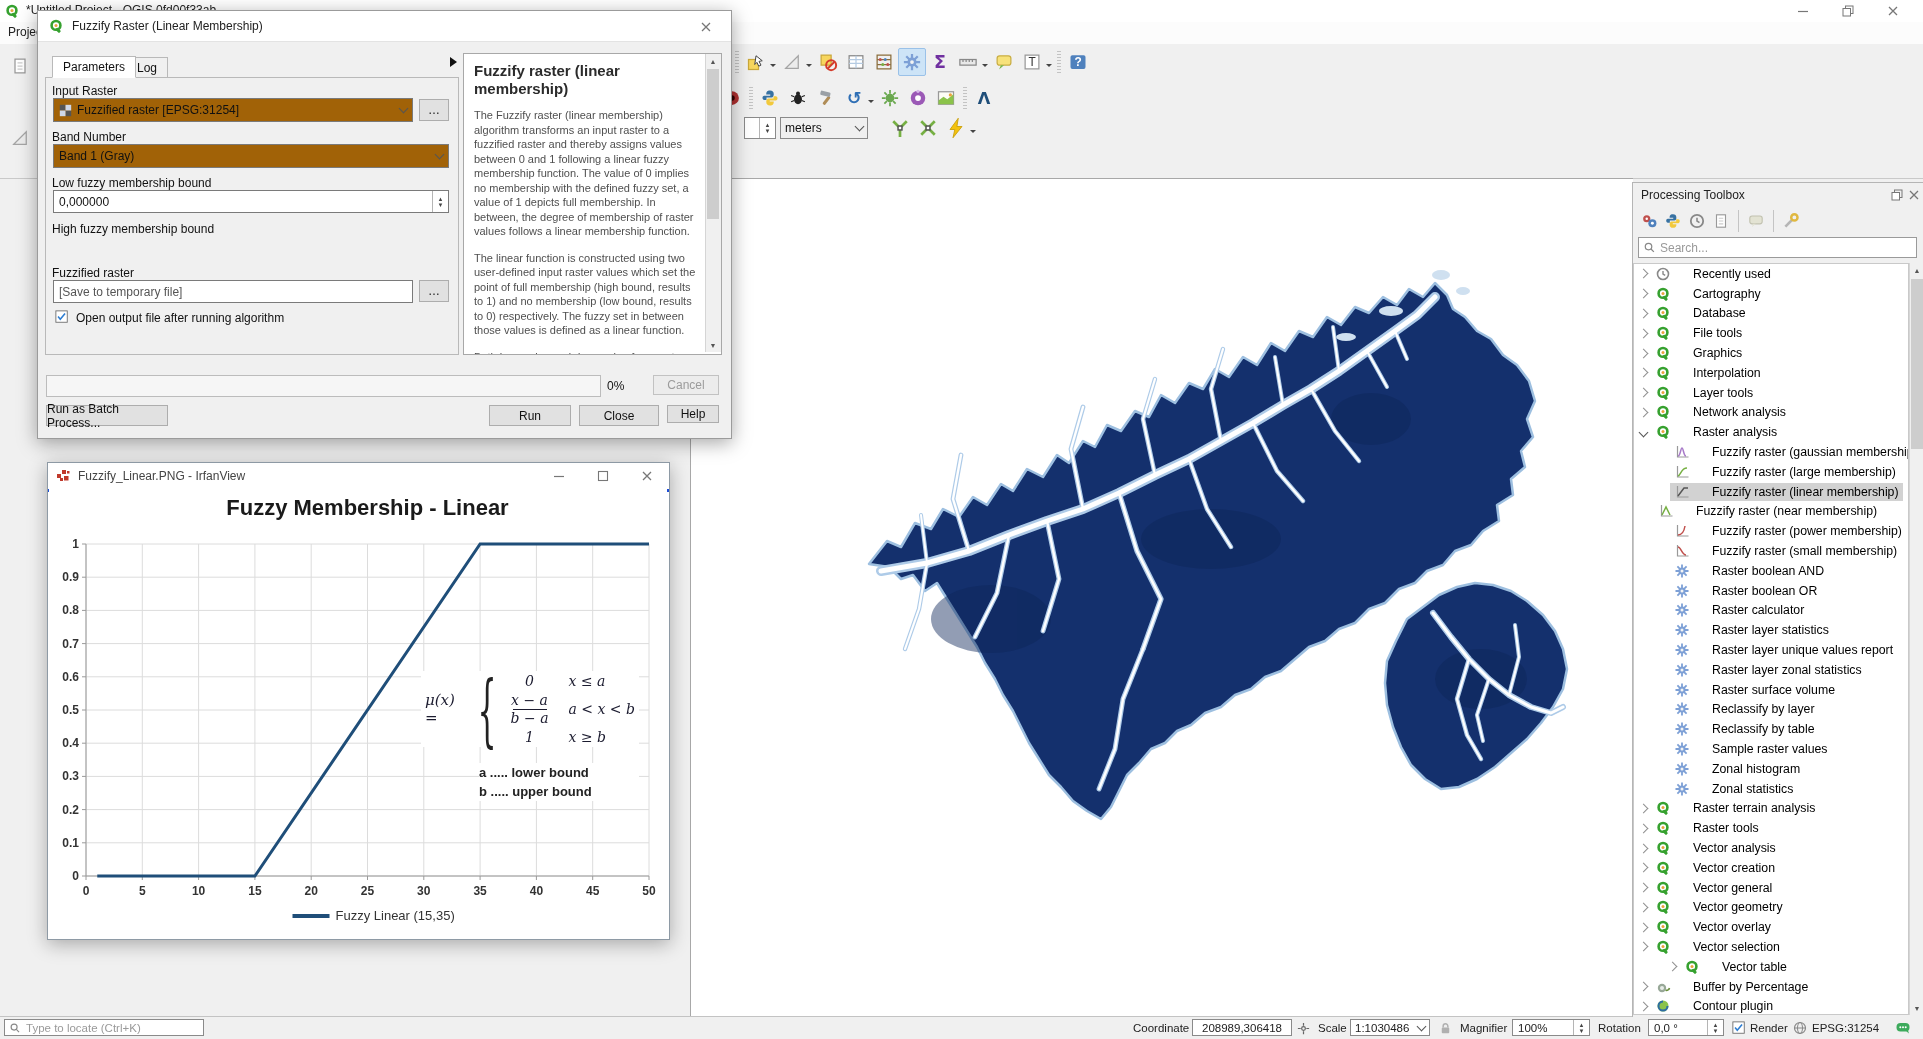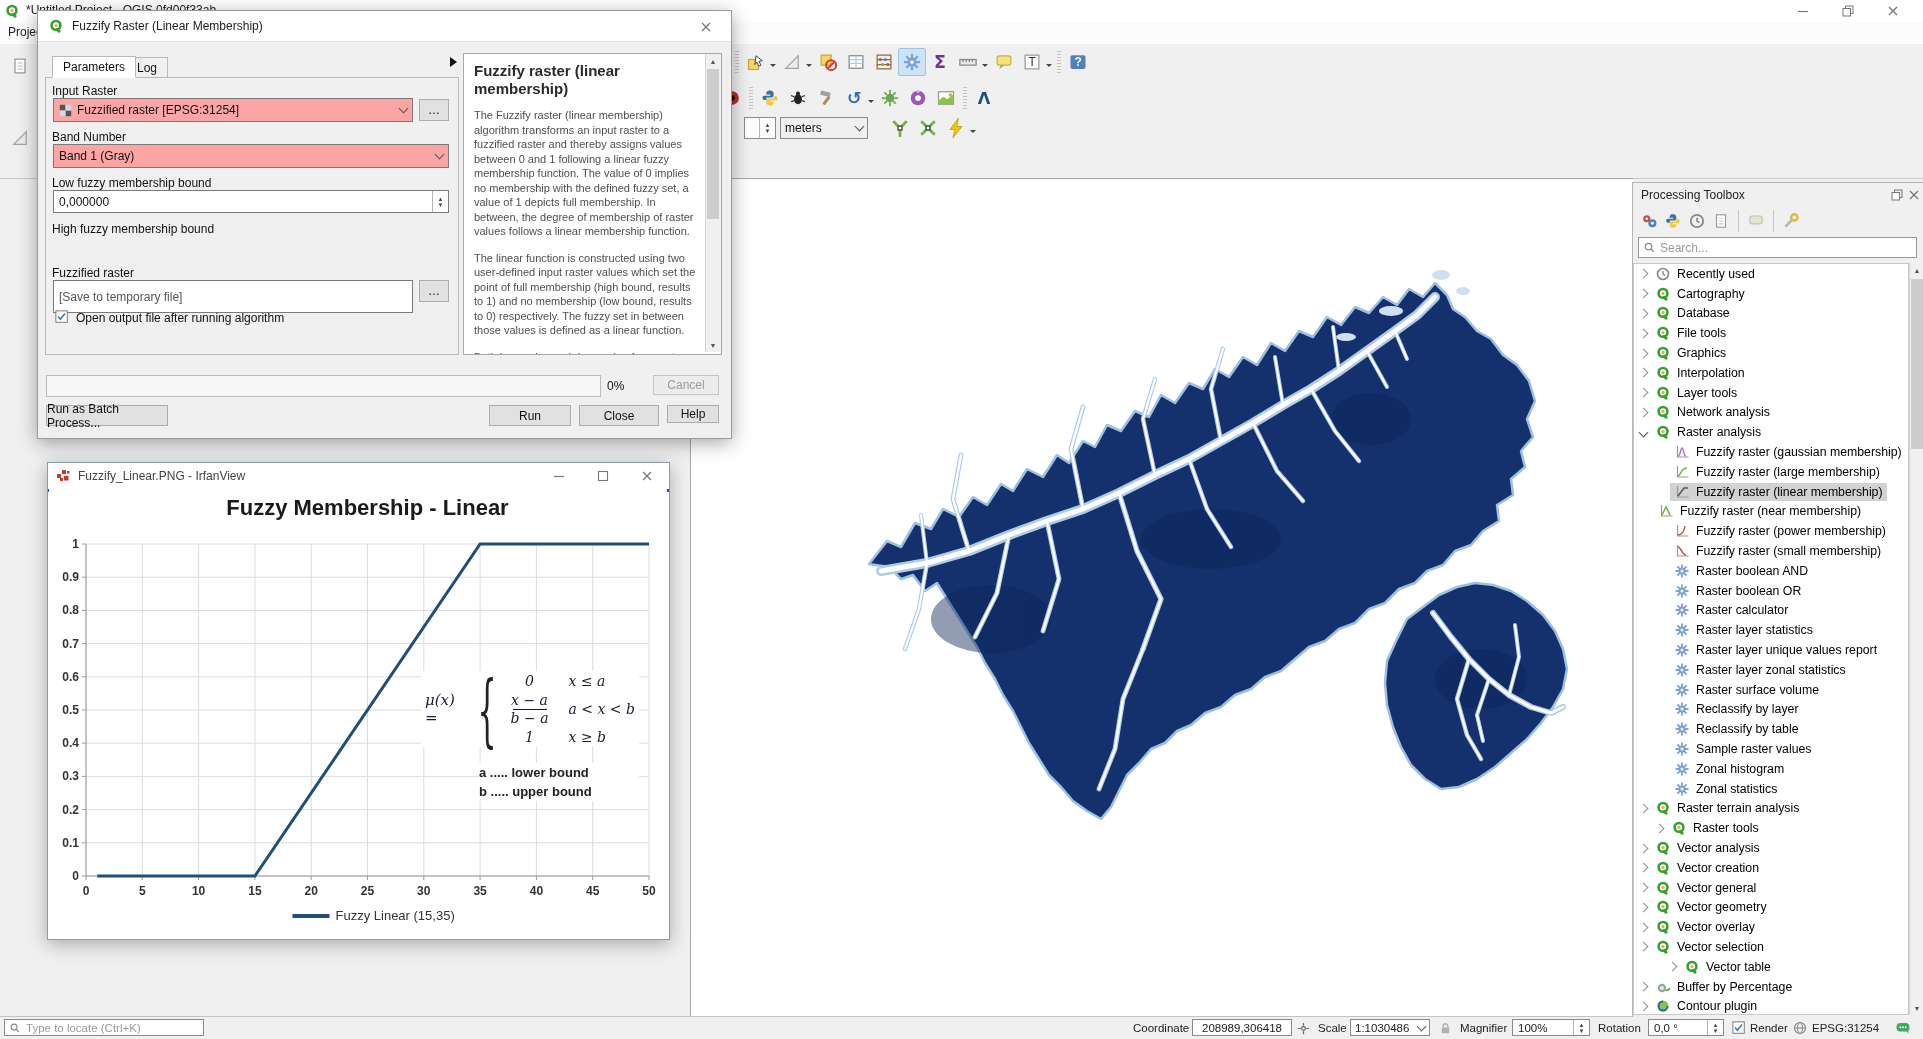--- a/index.html
+++ b/index.html
@@ -35,21 +35,21 @@
   
   .win{background:#f0f0f0;border:1px solid #9b9b9b;box-shadow:0 4px 18px rgba(0,0,0,.35);}
   #dlg{left:37px;top:10px;width:693px;height:427px;z-index:60;}
   #dlg .titlebar{position:absolute;left:0;top:0;right:0;height:30px;background:#fff;border-bottom:1px solid #e3e3e3;}
   #dlg .titlebar .t{position:absolute;left:34px;top:8px;font-size:12px;color:#222;}
   .tab{position:absolute;height:22px;padding:0 10px;display:flex;align-items:center;font-size:12px;border:1px solid #b9b9b9;background:#f0f0f0;box-sizing:border-box;}
   .tab.activeTab{background:#fff;border-bottom-color:#fff;z-index:2;align-items:center;}
   .pane{position:absolute;border:1px solid #b9b9b9;background:#f0f0f0;}
   .fldlabel{position:absolute;font-size:12px;color:#111;}
   .field{position:absolute;background:#fff;border:1px solid #7a7a7a;display:flex;align-items:center;padding:0 5px;font-size:12px;box-sizing:border-box;}
-  .field.gray{background:#fca5a5;}
+  .field.gray{background:#a16207;}
   .btn{position:absolute;background:#e1e1e1;border:1px solid #adadad;display:flex;align-items:center;justify-content:center;font-size:12px;color:#111;box-sizing:border-box;}
   .btn.disabled{color:#9b9b9b;background:#ececec;border-color:#c2c2c2;}
   .pbar{position:absolute;background:#f6f6f6;border:1px solid #bcbcbc;}
   #help{position:absolute;background:#fff;border:1px solid #a8a8a8;overflow:hidden;}
   #help .inner{position:absolute;left:10px;top:4px;right:22px;color:#4f4f4f;font-size:11px;line-height:14.5px;}
   #help h2{font-size:15px;line-height:18px;color:#2b2b2b;margin:4px 0 10px 0;}
   #help p{margin:0 0 12px 0;}
   .sbar{position:absolute;width:15px;background:#f0f0f0;border-left:1px solid #d5d5d5;}
   .sbtn{position:absolute;left:0;width:14px;height:14px;display:flex;align-items:center;justify-content:center;font-size:7px;color:#555;}
   .sthumb{position:absolute;left:1px;width:12px;background:#cdcdcd;}
@@ -72,21 +72,21 @@
   #formula .notes{margin:16px 0 0 58px;background:#fff;font-size:13px;font-weight:600;color:#222;font-family:"Liberation Sans",sans-serif;line-height:19px;}
   
   #toolbox{left:1632px;top:182px;width:291px;height:834px;background:#f0f0f0;border-left:1px solid #b5b5b5;border-top:1px solid #b5b5b5;z-index:10;}
   #toolbox .hdr{position:absolute;left:0;top:0;right:0;height:24px;display:flex;align-items:center;padding-left:8px;font-size:12px;color:#222;}
   #tb-tools{position:absolute;left:4px;top:26px;display:flex;align-items:center;height:24px;}
   #tb-tools .ic{width:18px;height:18px;margin:0 3px;}
   #tb-search{position:absolute;left:5px;top:54px;width:279px;height:21px;background:#fff;border:1px solid #9a9a9a;display:flex;align-items:center;padding:0 4px;box-sizing:border-box;gap:4px;}
   #tb-search .ph{color:#9a9a9a;font-size:12px;}
   #tree{position:absolute;left:0;top:80px;width:276px;height:752px;background:#fff;border:1px solid #c9c9c9;box-sizing:border-box;overflow:hidden;}
   .trow{height:19.8px;display:flex;align-items:center;white-space:nowrap;}
-  .trow .hl{display:flex;align-items:center;gap:6px;padding:1px 4px;}
+  .trow .hl{display:flex;align-items:center;gap:22px;padding:1px 4px;}
   .trow.sel .hl{background:#d2d2d2;}
   .trow .chev{margin:0 4px 0 0;}
   .tlabel{font-size:12.3px;color:#000;}
   
   #status{left:0;top:1016px;width:1923px;height:23px;background:#f0f0f0;border-top:1px solid #c3c3c3;font-size:11.5px;color:#222;}
   #status .lbl{position:absolute;top:5px;}
   #status .sfield{position:absolute;top:2px;height:17px;background:#fff;border:1px solid #8a8a8a;display:flex;align-items:center;justify-content:center;font-size:11.5px;box-sizing:border-box;}
 </style>
 </head>
 <body>
@@ -899,21 +899,21 @@
             <span class="ic">
               <svg viewBox="0 0 16 16" width="100%" height="100%">
                 <circle cx="8" cy="7.4" r="4.4" fill="none" stroke="#36a12f" stroke-width="2.6"></circle>
                 <circle cx="8" cy="7.4" r="1.5" fill="#e8a33d"></circle>
                 <rect x="9.3" y="9.3" width="5.4" height="3" rx="1" transform="rotate(45 9.3 9.3)" fill="#36a12f"></rect>
               </svg>
             </span>
             <span class="tlabel">Raster terrain analysis</span>
           </span>
         </div>
-        <div class="trow" style="padding-left: 22px;">
+        <div class="trow" style="padding-left: 6px;">
           <span class="chev right"></span>
           <span class="hl">
             <span class="ic">
               <svg viewBox="0 0 16 16" width="100%" height="100%">
                 <circle cx="8" cy="7.4" r="4.4" fill="none" stroke="#36a12f" stroke-width="2.6"></circle>
                 <circle cx="8" cy="7.4" r="1.5" fill="#e8a33d"></circle>
                 <rect x="9.3" y="9.3" width="5.4" height="3" rx="1" transform="rotate(45 9.3 9.3)" fill="#36a12f"></rect>
               </svg>
             </span>
             <span class="tlabel">Raster tools</span>
@@ -1093,21 +1093,21 @@
     <span style="padding:0 5px;flex:1">0,000000</span>
     <span class="spincol" style="height:100%">
           <span>▲</span>
           <span>▼</span>
         </span>
   </div>
 
   <span class="fldlabel" style="left:14px;top:211px">High fuzzy membership bound</span>
 
   <span class="fldlabel" style="left:14px;top:255px">Fuzzified raster</span>
-  <div class="field" style="left:15px;top:269px;width:360px;height:33px;color:#555">
+  <div class="field" style="left:15px;top:269px;width:360px;height:23px;color:#555">
     <span>[Save to temporary file]</span>
   </div>
   <div class="btn" style="left:381px;top:269px;width:30px;height:22px">…</div>
 
   <span class="ic abs" style="left:17px;top:299px;width:14px;height:14px">
         <svg viewBox="0 0 16 16" width="100%" height="100%">
           <rect x="1" y="1" width="13" height="13" fill="#fff" stroke="#6a6a6a"></rect>
           <path d="M3.5 7.5L6 10.5 11.5 4" stroke="#2d7dd2" stroke-width="1.8" fill="none"></path>
         </svg>
       </span>

